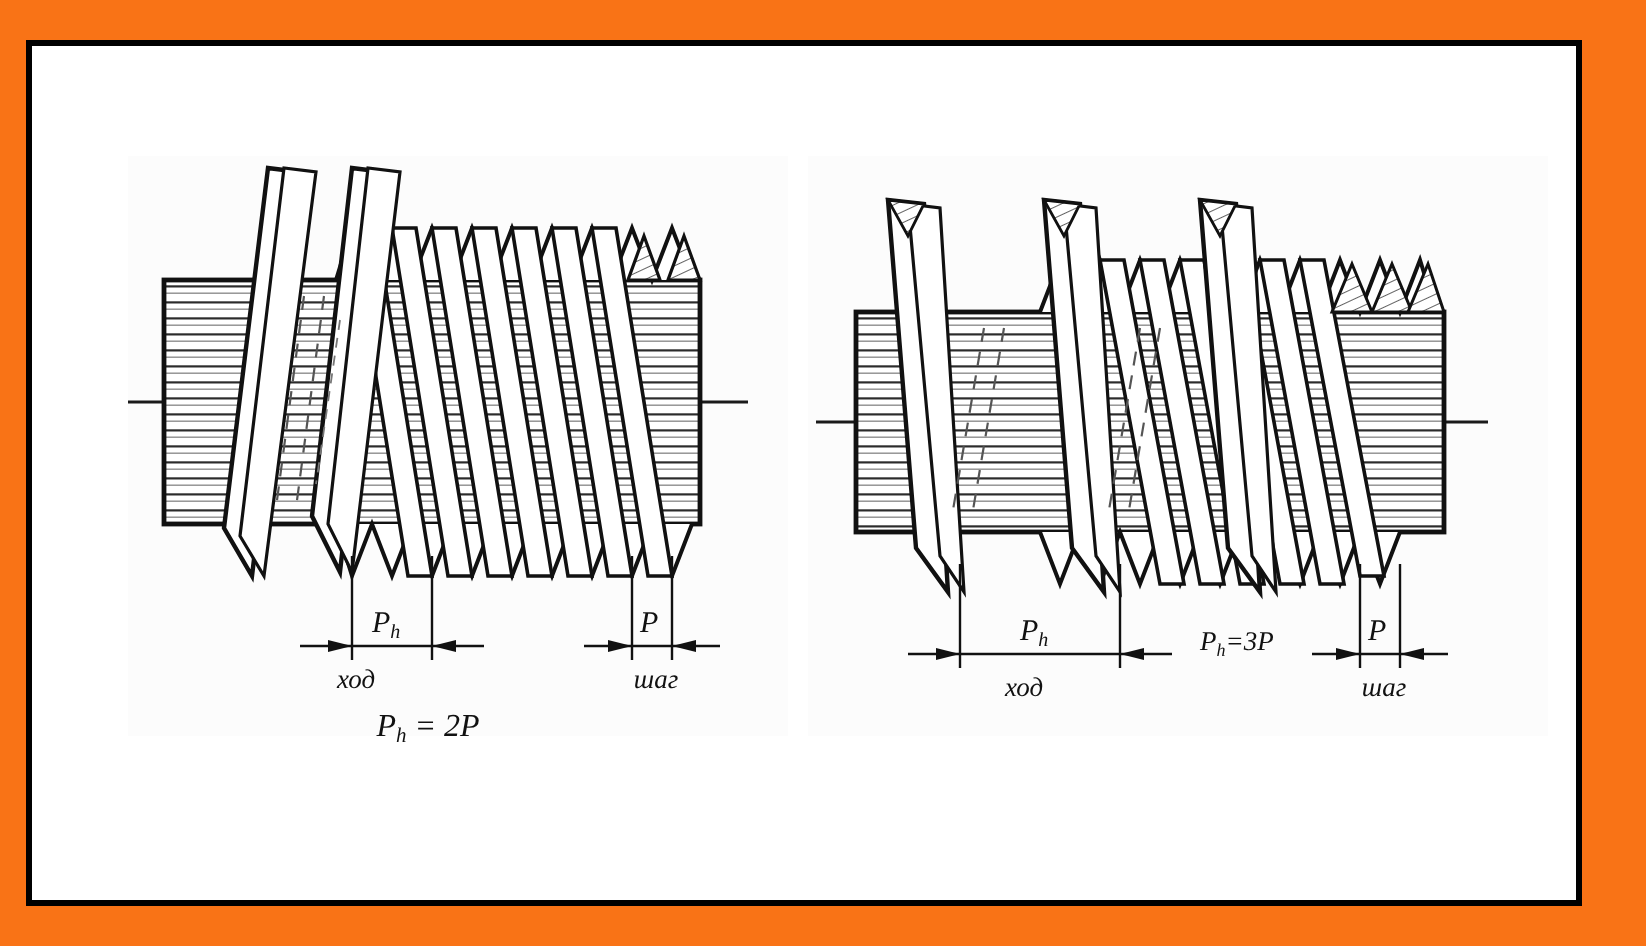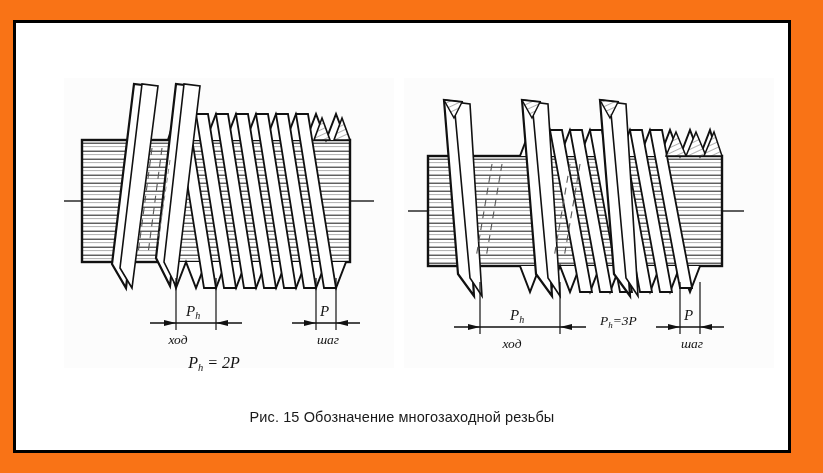--- a/index.html
+++ b/index.html
@@ -324,16 +324,15 @@
             <path d="M 296,249 L 308,246 L 308,252 Z" fill="#111111"></path>
             <text class="dimtext" x="280" y="242">P</text>
             <text class="dimword" x="288" y="270" text-anchor="middle">шаг</text>
           </g>
 
         </svg>
       </div>
 
     </div>
 
-    <div id="figure-caption">Рис. 15 Обозначение многозаходной резьбы</div>
 
   </div>
 </div>
 
 </body></html>

